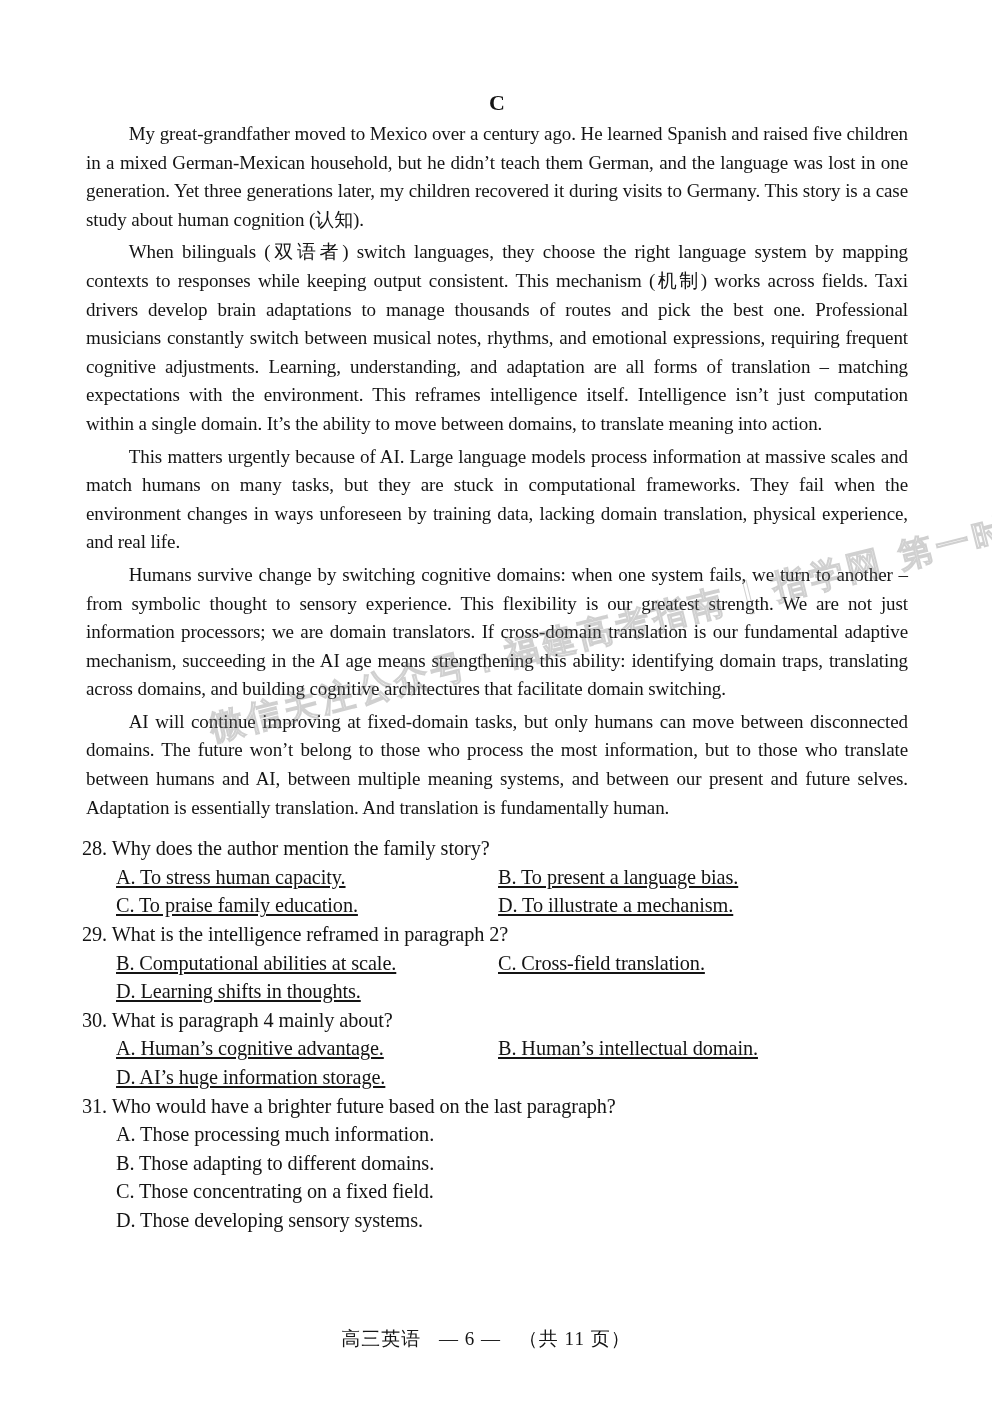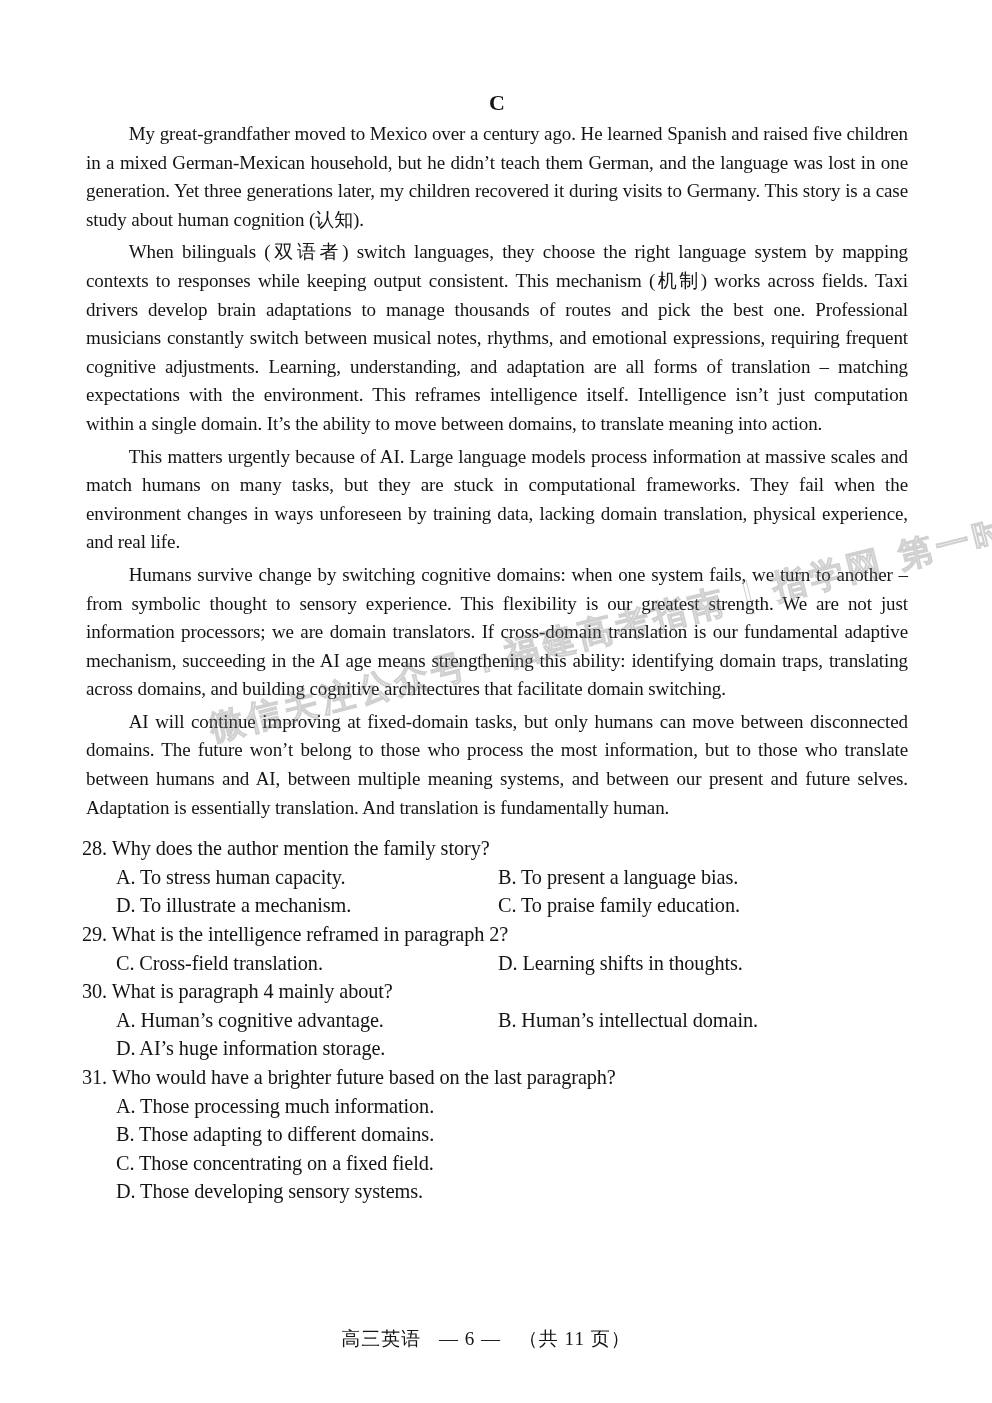--- a/index.html
+++ b/index.html
@@ -43,20 +43,21 @@
     .question-stem {
       font-size: 20.3px;
       line-height: 28.6px;
       margin: 0;
       letter-spacing: -0.1px;
     }
     .options-grid {
       display: grid;
       grid-template-columns: 382px 1fr;
       padding-left: 34px;
+      text-decoration: underline;
     }
     .options-list {
       padding-left: 34px;
     }
     .option {
       font-size: 20.3px;
       line-height: 28.6px;
       white-space: nowrap;
       letter-spacing: -0.1px;
     }
@@ -102,28 +103,29 @@
     <p class="para">Humans survive change by switching cognitive domains: when one system fails, we turn to another – from symbolic thought to sensory experience. This flexibility is our greatest strength. We are not just information processors; we are domain translators. If cross-domain translation is our fundamental adaptive mechanism, succeeding in the AI age means strengthening this ability: identifying domain traps, translating across domains, and building cognitive architectures that facilitate domain switching.</p>
     <p class="para">AI will continue improving at fixed-domain tasks, but only humans can move between disconnected domains. The future won’t belong to those who process the most information, but to those who translate between humans and AI, between multiple meaning systems, and between our present and future selves. Adaptation is essentially translation. And translation is fundamentally human.</p>
   </div>
 
   <div class="questions">
     <div>
       <p class="question-stem">28. Why does the author mention the family story?</p>
       <div class="options-grid">
         <div class="option">A. To stress human capacity.</div>
         <div class="option">B. To present a language bias.</div>
+        <div class="option">C. To praise family education.</div>
         <div class="option">D. To illustrate a mechanism.</div>
-        <div class="option">C. To praise family education.</div>
       </div>
     </div>
 
     <div>
       <p class="question-stem">29. What is the intelligence reframed in paragraph 2?</p>
       <div class="options-grid">
+        <div class="option">B. Computational abilities at scale.</div>
         <div class="option">C. Cross-field translation.</div>
         <div class="option">D. Learning shifts in thoughts.</div>
       </div>
     </div>
 
     <div>
       <p class="question-stem">30. What is paragraph 4 mainly about?</p>
       <div class="options-grid">
         <div class="option">A. Human’s cognitive advantage.</div>
         <div class="option">B. Human’s intellectual domain.</div>

